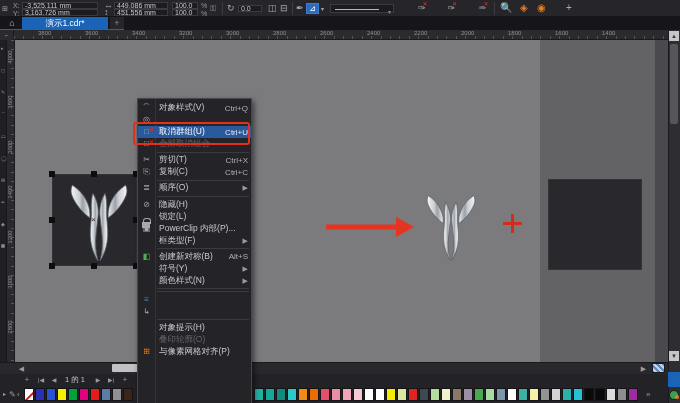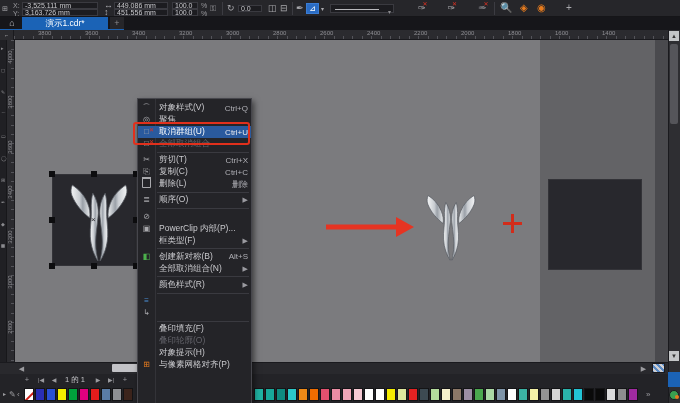--- a/index.html
+++ b/index.html
@@ -320,21 +320,20 @@
 <div class="vs-globe"></div>
 
 <div class="abs ctx-menu" id="ctx-menu">
     <div class="mi">
       <span class="mi-ico i-convert-curve">⌒</span>
       <span class="mi-label">对象样式(V)</span>
       <span class="mi-sc">Ctrl+Q</span>
     </div>
     <div class="mi">
       <span class="mi-ico i-focus">◎</span>
-      <span class="mi-label">聚焦</span>
     </div>
     <div class="mi hl">
       <span class="mi-ico i-ungroup">□</span>
       <span class="mi-label">取消群组(U)</span>
       <span class="mi-sc">Ctrl+U</span>
     </div>
     <div class="mi dis">
       <span class="mi-ico i-ungroup-all">□</span>
       <span class="mi-label">全部取消组合</span>
     </div>
@@ -342,79 +341,75 @@
     <div class="mi">
       <span class="mi-ico i-cut">✂</span>
       <span class="mi-label">剪切(T)</span>
       <span class="mi-sc">Ctrl+X</span>
     </div>
     <div class="mi">
       <span class="mi-ico i-copy">⎘</span>
       <span class="mi-label">复制(C)</span>
       <span class="mi-sc">Ctrl+C</span>
     </div>
-    <div class="mi">
-      <span class="mi-ico i-delete"></span>
-      <span class="mi-label">删除(L)</span>
-      <span class="mi-sc">删除</span>
-    </div>
     <div class="mi-sep"></div>
     <div class="mi">
       <span class="mi-ico i-order">≣</span>
       <span class="mi-label">顺序(O)</span>
       <span class="mi-sub">▶</span>
     </div>
     <div class="mi-sep"></div>
     <div class="mi">
       <span class="mi-ico i-hide">⊘</span>
+      <span class="mi-label">隐藏(H)</span>
+    </div>
+    <div class="mi">
+      <span class="mi-ico i-lock"></span>
+      <span class="mi-label">锁定(L)</span>
     </div>
     <div class="mi">
       <span class="mi-ico i-powerclip">▣</span>
       <span class="mi-label">PowerClip 内部(P)...</span>
     </div>
     <div class="mi">
       <span class="mi-ico"></span>
       <span class="mi-label">框类型(F)</span>
       <span class="mi-sub">▶</span>
     </div>
     <div class="mi-sep"></div>
     <div class="mi">
       <span class="mi-ico i-symmetry">◧</span>
       <span class="mi-label">创建新对称(B)</span>
       <span class="mi-sc">Alt+S</span>
     </div>
     <div class="mi">
       <span class="mi-ico"></span>
-      <span class="mi-label">全部取消组合(N)</span>
+      <span class="mi-label">符号(Y)</span>
       <span class="mi-sub">▶</span>
     </div>
-    <div class="mi-sep"></div>
     <div class="mi">
       <span class="mi-ico"></span>
-      <span class="mi-label">颜色样式(R)</span>
+      <span class="mi-label">颜色样式(N)</span>
       <span class="mi-sub">▶</span>
     </div>
     <div class="mi-sep"></div>
+    <div class="mi-sep"></div>
     <div class="mi">
       <span class="mi-ico i-wrap-text">≡</span>
     </div>
     <div class="mi">
       <span class="mi-ico i-connector">↳</span>
     </div>
     <div class="mi-sep"></div>
     <div class="mi">
       <span class="mi-ico"></span>
-      <span class="mi-label">叠印填充(F)</span>
+      <span class="mi-label">对象提示(H)</span>
     </div>
     <div class="mi dis">
       <span class="mi-ico"></span>
       <span class="mi-label">叠印轮廓(O)</span>
     </div>
     <div class="mi">
-      <span class="mi-ico"></span>
-      <span class="mi-label">对象提示(H)</span>
-    </div>
-    <div class="mi">
       <span class="mi-ico i-pixel-grid">⊞</span>
       <span class="mi-label">与像素网格对齐(P)</span>
     </div>
   </div>
 <div class="abs annot-rect"></div>
 
 </body></html>

